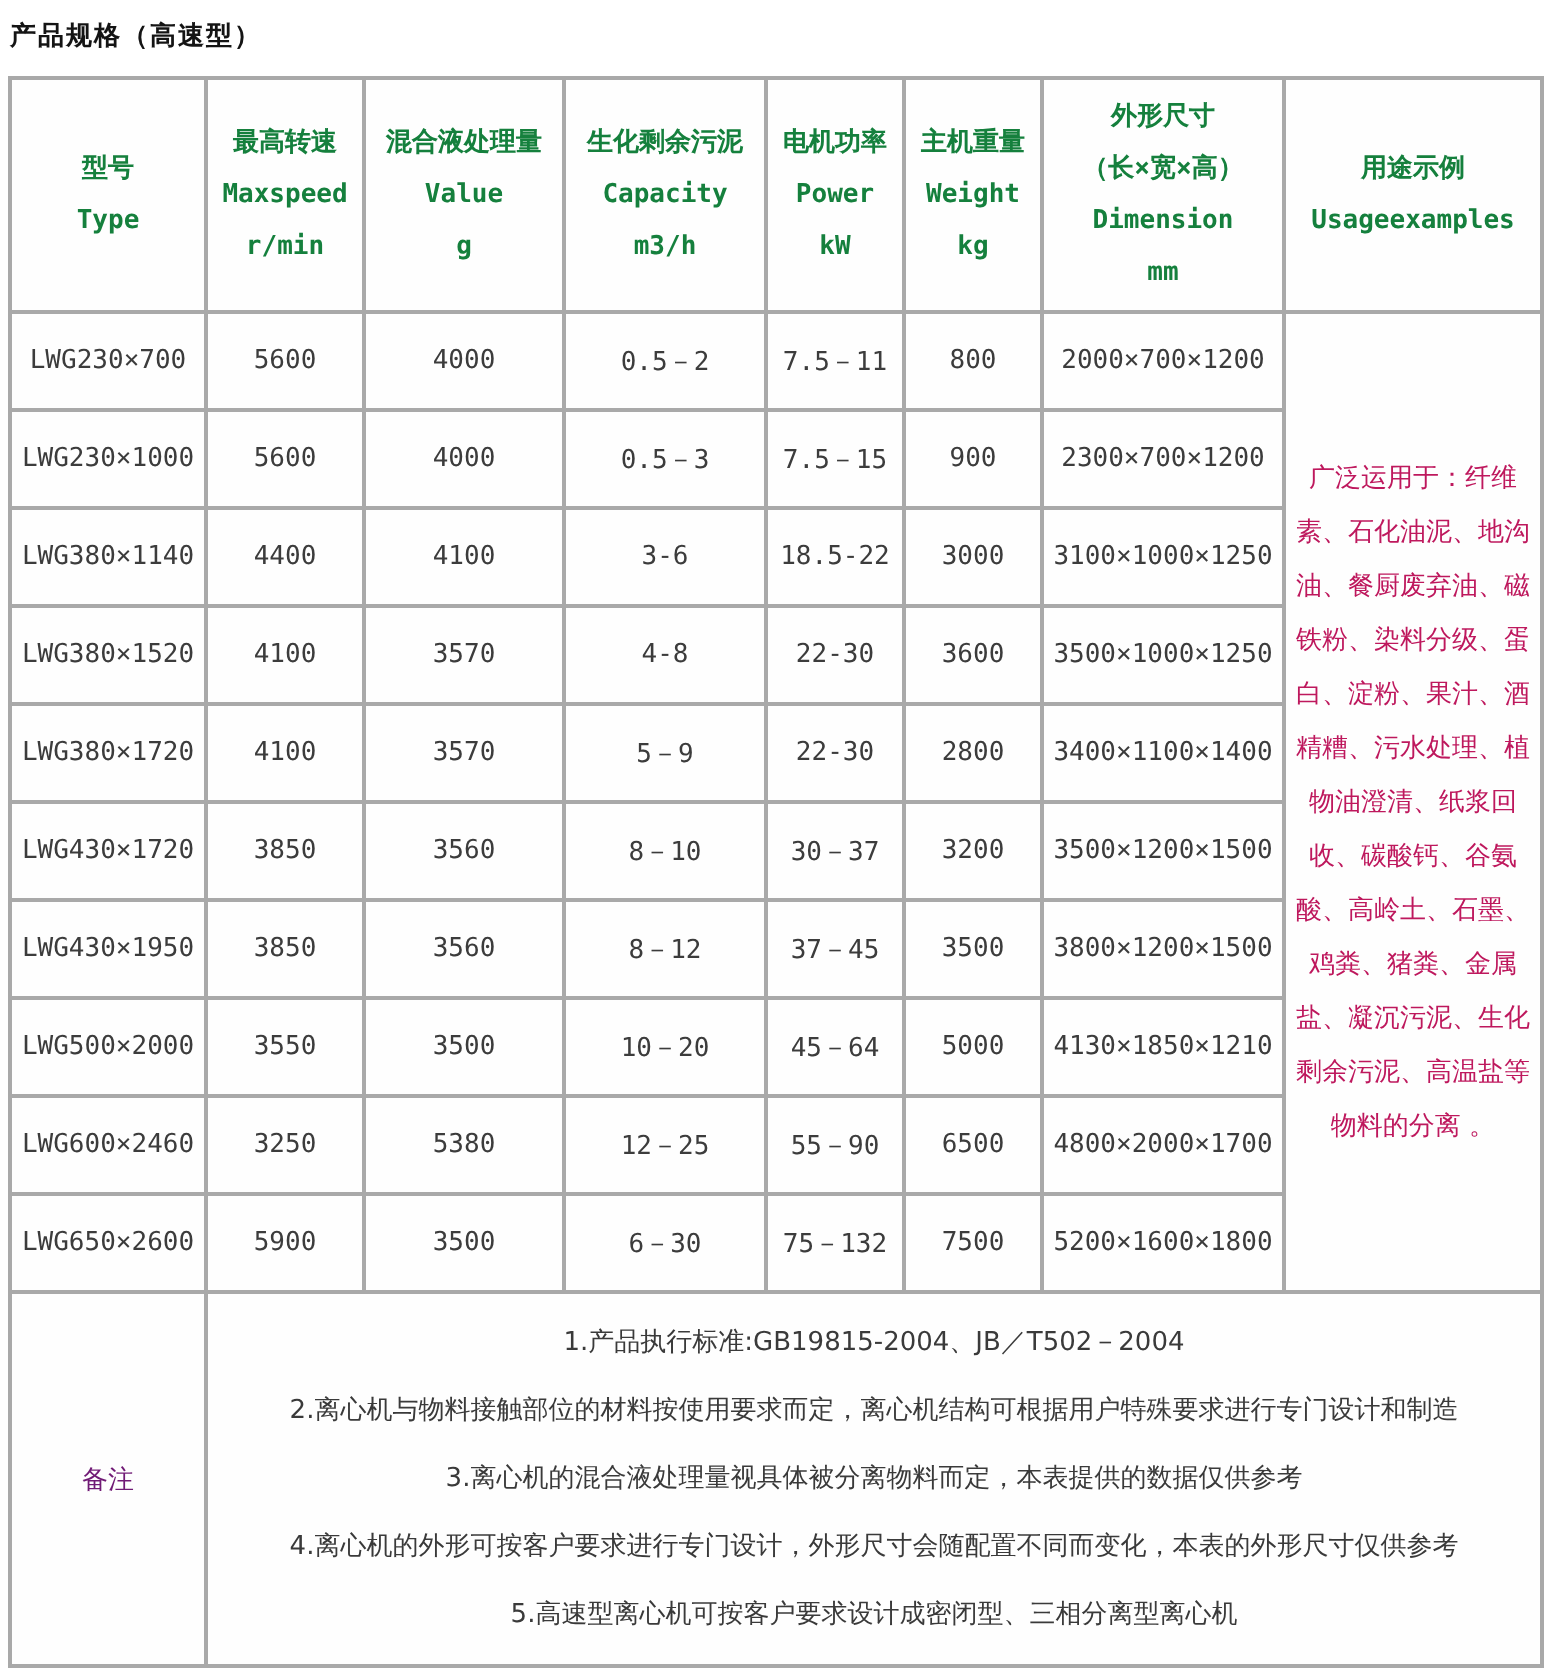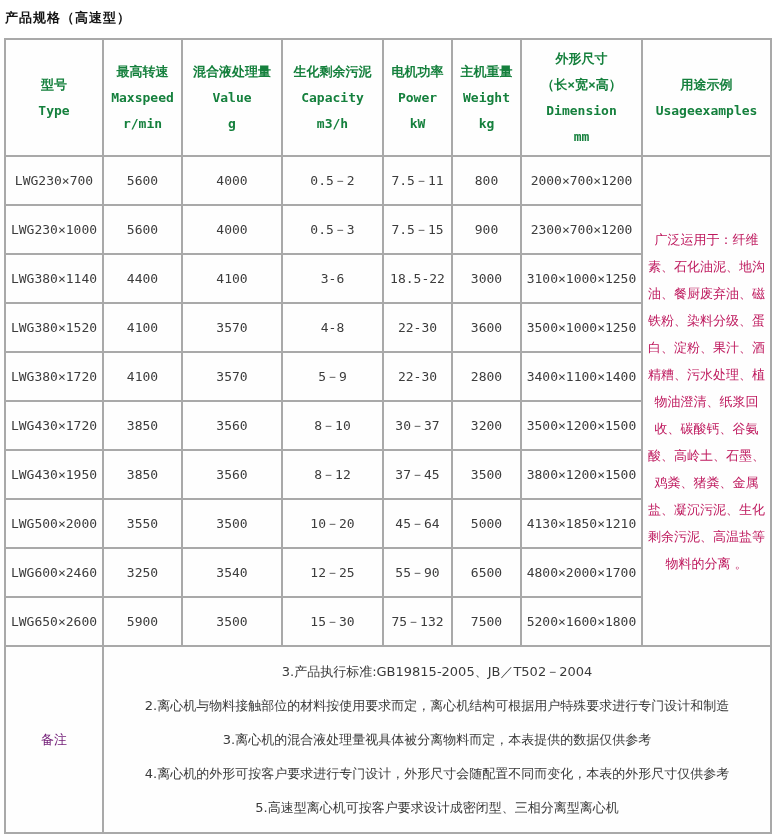--- a/index.html
+++ b/index.html
@@ -186,41 +186,41 @@
           <td>3550</td>
           <td>3500</td>
           <td>10－20</td>
           <td>45－64</td>
           <td>5000</td>
           <td>4130×1850×1210</td>
         </tr>
         <tr class="data">
           <td>LWG600×2460</td>
           <td>3250</td>
-          <td>3540</td>
+          <td>5380</td>
           <td>12－25</td>
           <td>55－90</td>
           <td>6500</td>
           <td>4800×2000×1700</td>
         </tr>
         <tr class="data">
           <td>LWG650×2600</td>
           <td>5900</td>
           <td>3500</td>
-          <td>15－30</td>
+          <td>6－30</td>
           <td>75－132</td>
           <td>7500</td>
           <td>5200×1600×1800</td>
         </tr>
       </tbody>
     <tbody>
       <tr class="remarks-row">
         <td class="remarks-label">备注</td>
         <td class="notes-cell" colspan="7" id="notes-cell">
-            <div class="note">3.产品执行标准:GB19815-2005、JB／T502－2004</div>
+            <div class="note">1.产品执行标准:GB19815-2004、JB／T502－2004</div>
             <div class="note">2.离心机与物料接触部位的材料按使用要求而定，离心机结构可根据用户特殊要求进行专门设计和制造</div>
             <div class="note">3.离心机的混合液处理量视具体被分离物料而定，本表提供的数据仅供参考</div>
             <div class="note">4.离心机的外形可按客户要求进行专门设计，外形尺寸会随配置不同而变化，本表的外形尺寸仅供参考</div>
             <div class="note">5.高速型离心机可按客户要求设计成密闭型、三相分离型离心机</div>
           </td>
       </tr>
     </tbody>
   </table>
 </div>
 

